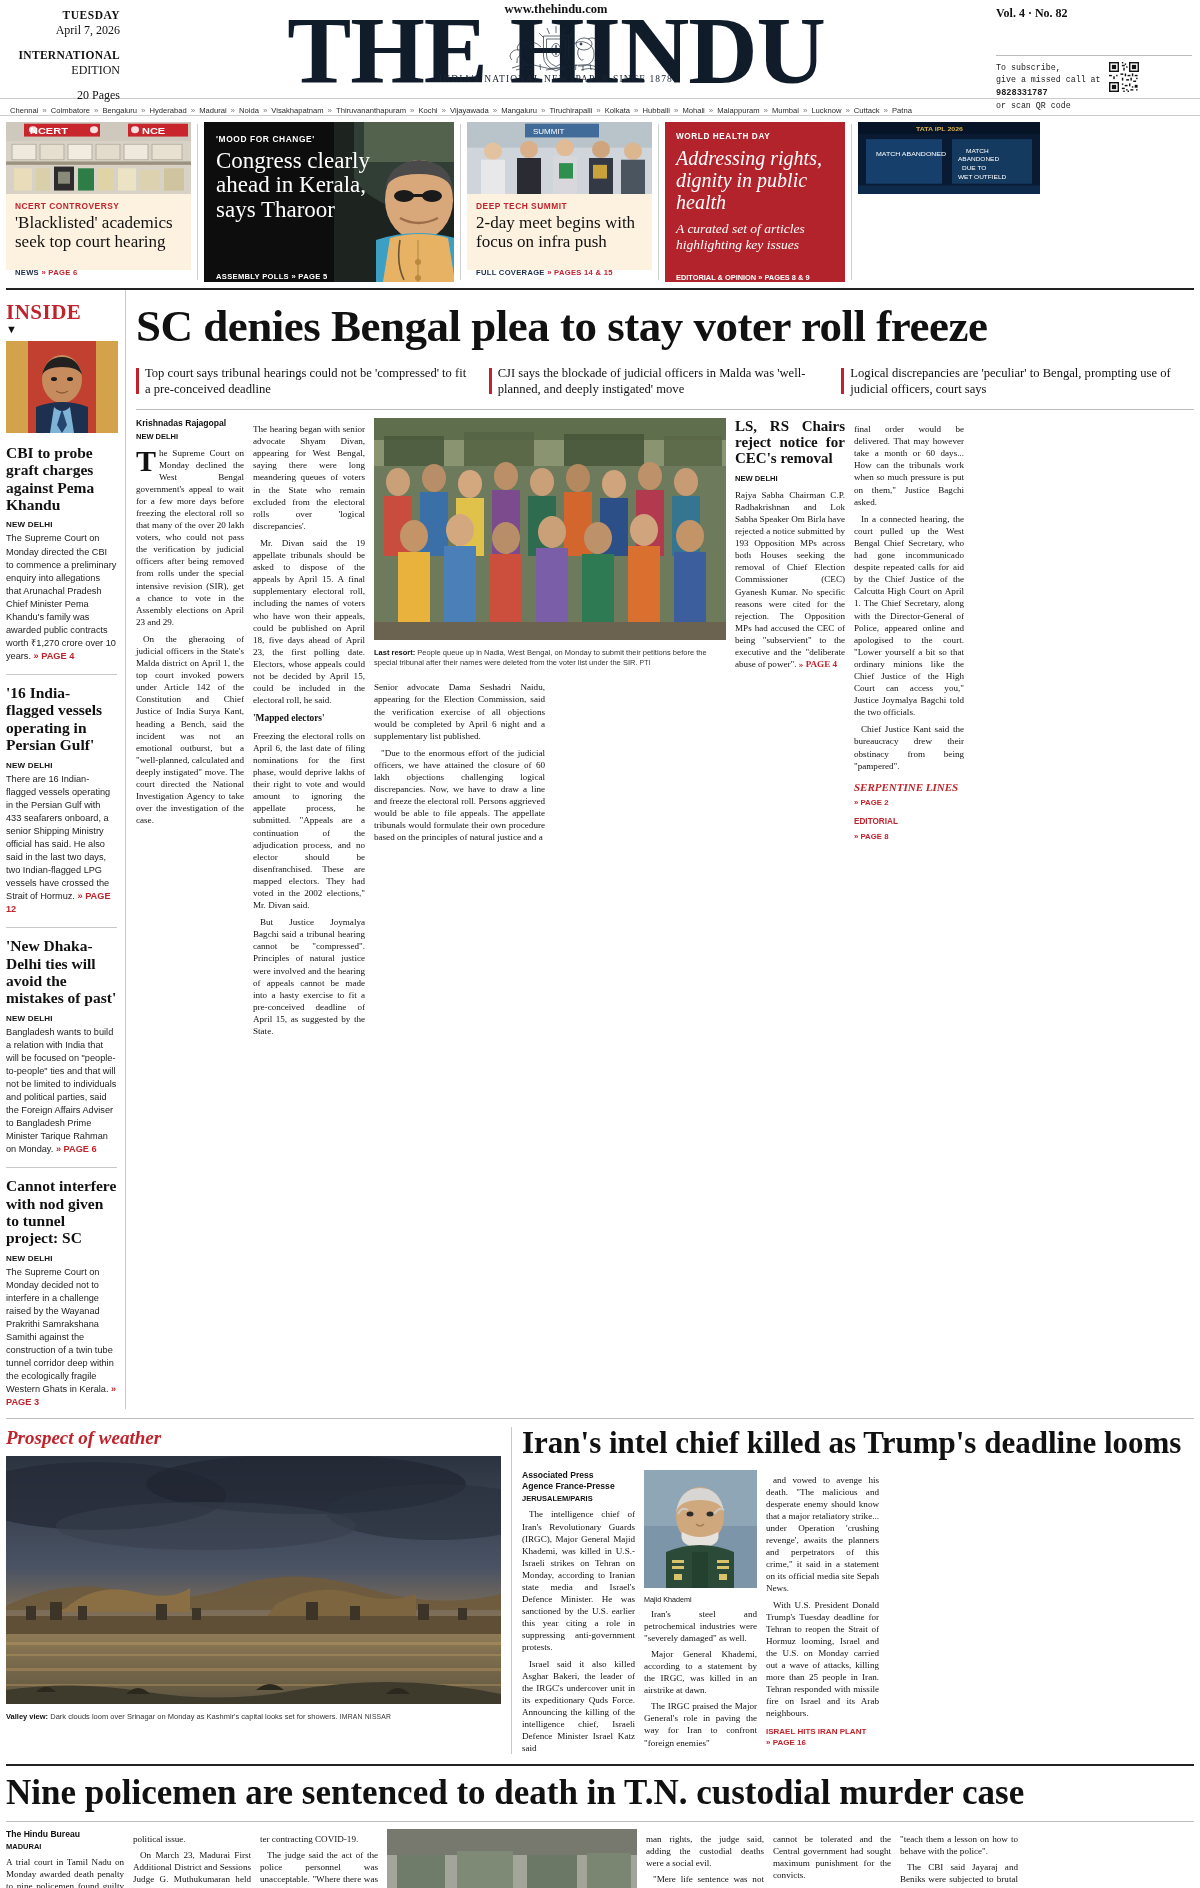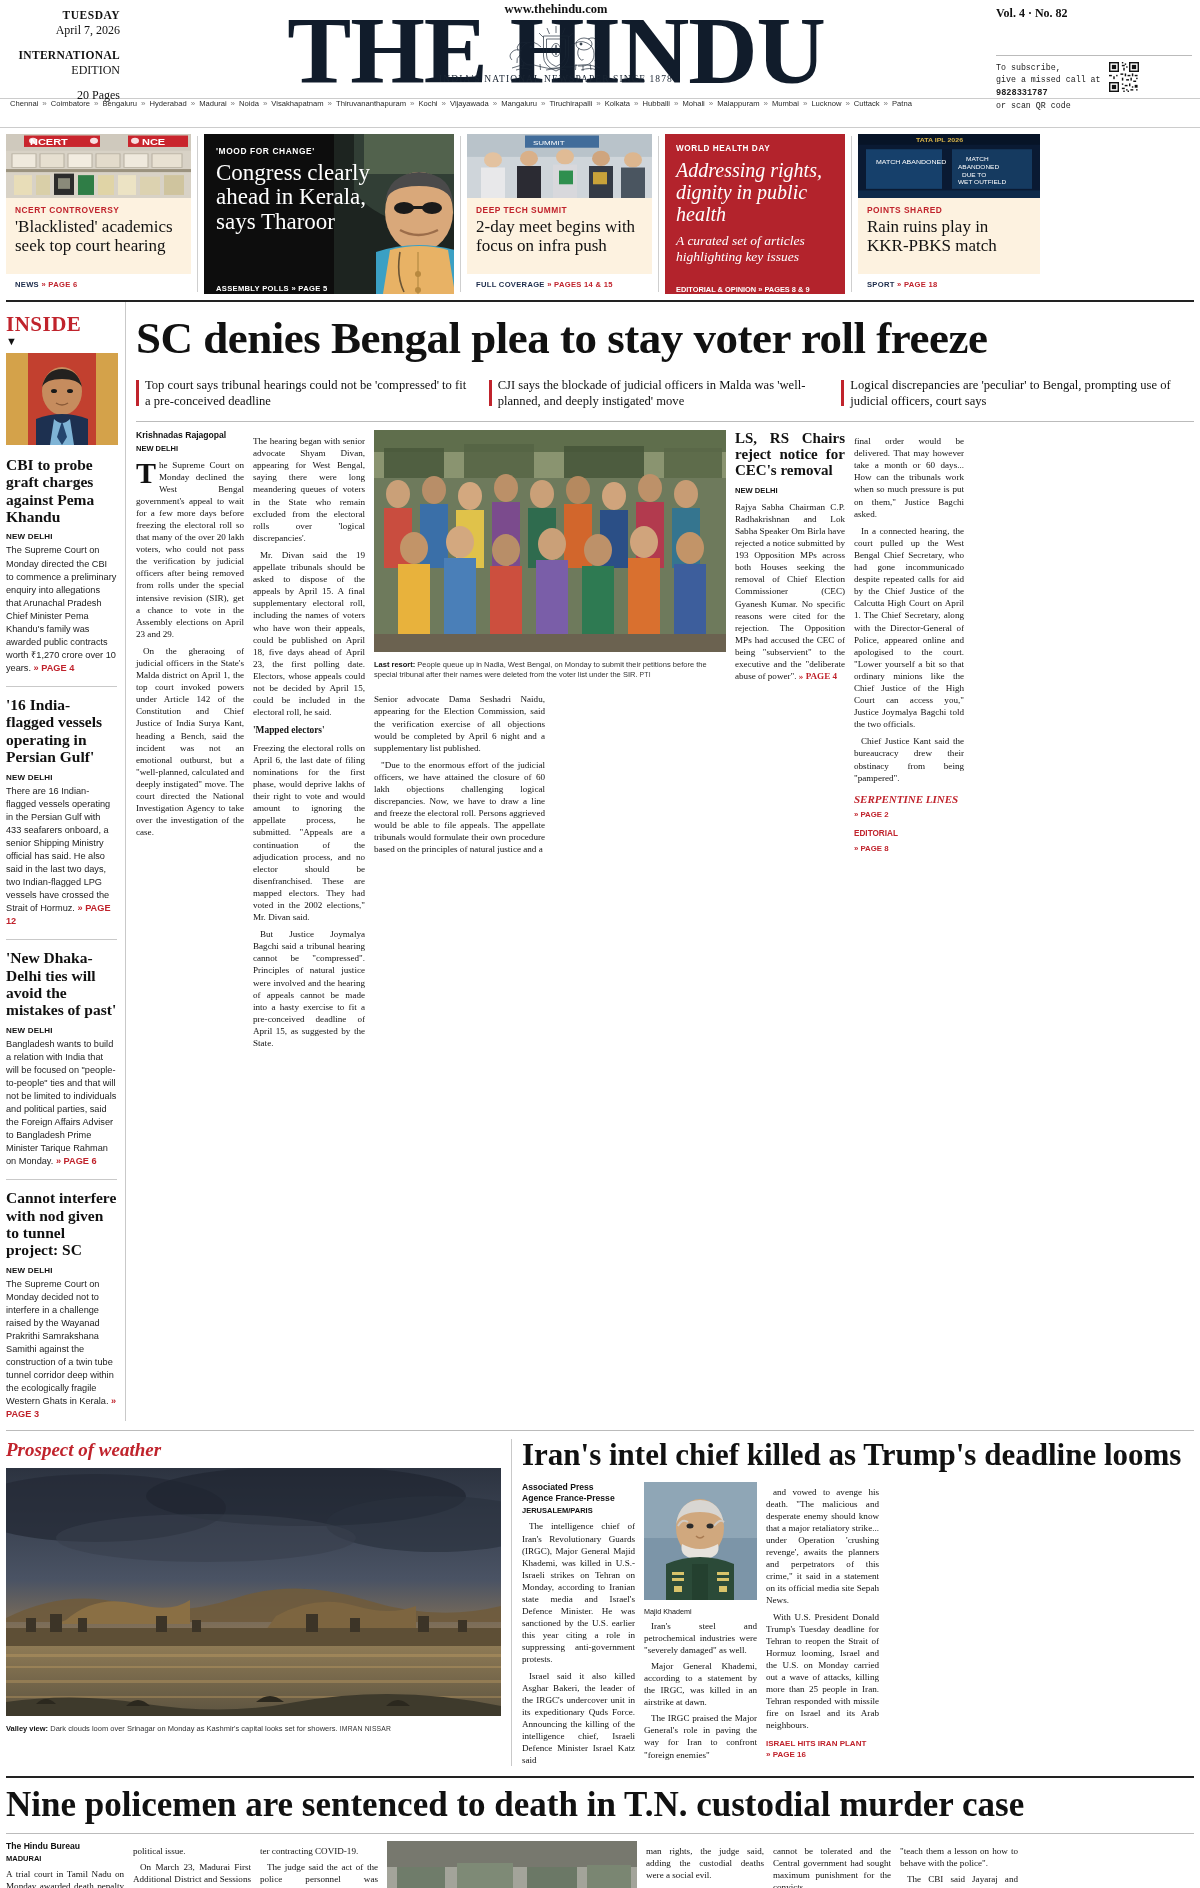--- a/index.html
+++ b/index.html
@@ -47,31 +47,31 @@
   .mast-right { width: 210px; padding-top: 6px; padding-left: 14px; }
   .mast-right .vol { font-size: 12px; font-weight: bold; font-family:"Liberation Serif",serif;}
   .sub-box { margin-top: 34px; border-top: 1px solid #bbb; padding-top: 6px; display:flex; gap:8px; align-items:flex-start;}
   .sub-text { font-family: Liberation Mono, monospace; font-size: 8.3px; line-height: 1.5; color: #222; }
   .sub-text b { font-size: 8.6px; }
   .qr { width: 30px; height: 30px; flex: none; }
 
   
   .citybar {
     border-top: 1px solid #ccc; border-bottom: 1px solid #ccc;
-    height: 30px; display: flex; align-items: flex-start; padding: 0 6px;
+    height: 18px; display: flex; align-items: flex-end; padding: 0 6px;
     font-family: "Liberation Sans", sans-serif; font-size: 7.6px; color: #2a2a2a;
     overflow: hidden; white-space: nowrap;
   }
   .citybar .city { padding: 0 4px; }
   .citybar .sep { color: #7a7a7a; font-size: 8px; }
 
   
   .strip { display: flex; gap: 6px; padding: 6px 6px 0 6px; height: 166px; }
   .card { position: relative; overflow: hidden; }
-  .card-img { width: 100%; height: 64px; position: relative; overflow:hidden;text-decoration:underline; }
+  .card-img { width: 100%; height: 72px; position: relative; overflow:hidden;text-decoration:underline; }
   .card-body { background: #fdf2e0; padding: 7px 9px 6px 9px; height: 76px; }
   .kicker {
     font-family: "Liberation Sans", sans-serif; font-weight: bold;
     font-size: 8.4px; letter-spacing: .5px; color: #c0232c; margin-bottom: 3px;
   }
   .ctitle { font-family: "Liberation Serif", serif; font-size: 17px; line-height: 1.1; font-weight: normal; }
   .cfoot {
     position: absolute; left: 9px; bottom: 5px;
     font-family: "Liberation Sans", sans-serif; font-weight: bold;
     font-size: 7.6px; letter-spacing: .3px; color: #1c2b4a;
@@ -480,28 +480,20 @@
           <text x="58" y="10" font-family="Liberation Sans" font-size="7" fill="#d9b44a" font-weight="bold">TATA IPL 2026</text>
           <rect x="8" y="20" width="76" height="52" fill="#16406b"></rect>
           <text x="18" y="40" font-family="Liberation Sans" font-size="7" fill="#fff">MATCH ABANDONED</text>
           <rect x="94" y="20" width="80" height="52" fill="#153a60"></rect>
           <text x="108" y="36" font-family="Liberation Sans" font-size="6.5" fill="#fff">MATCH</text>
           <text x="100" y="46" font-family="Liberation Sans" font-size="6.5" fill="#fff">ABANDONED</text>
           <text x="104" y="56" font-family="Liberation Sans" font-size="6.5" fill="#fff">DUE TO</text>
           <text x="100" y="66" font-family="Liberation Sans" font-size="6.5" fill="#fff">WET OUTFIELD</text>
           <rect x="0" y="74" width="182" height="10" fill="#0e2a4a"></rect>
         </svg>
-      </div>
-      <div class="card-body">
-        <div class="kicker">POINTS SHARED</div>
-        <div class="ctitle">Rain ruins play in KKR-PBKS match</div>
-        <div class="cfoot">
-          <span>SPORT</span>
-          <span class="pg">» PAGE 18</span>
-        </div>
       </div>
     </div>
   </div>
 
   <div class="lead-sep"></div>
 
   <div class="mainrow">
 
     <div class="inside-col">
       <div class="inside-title">INSIDE</div>

